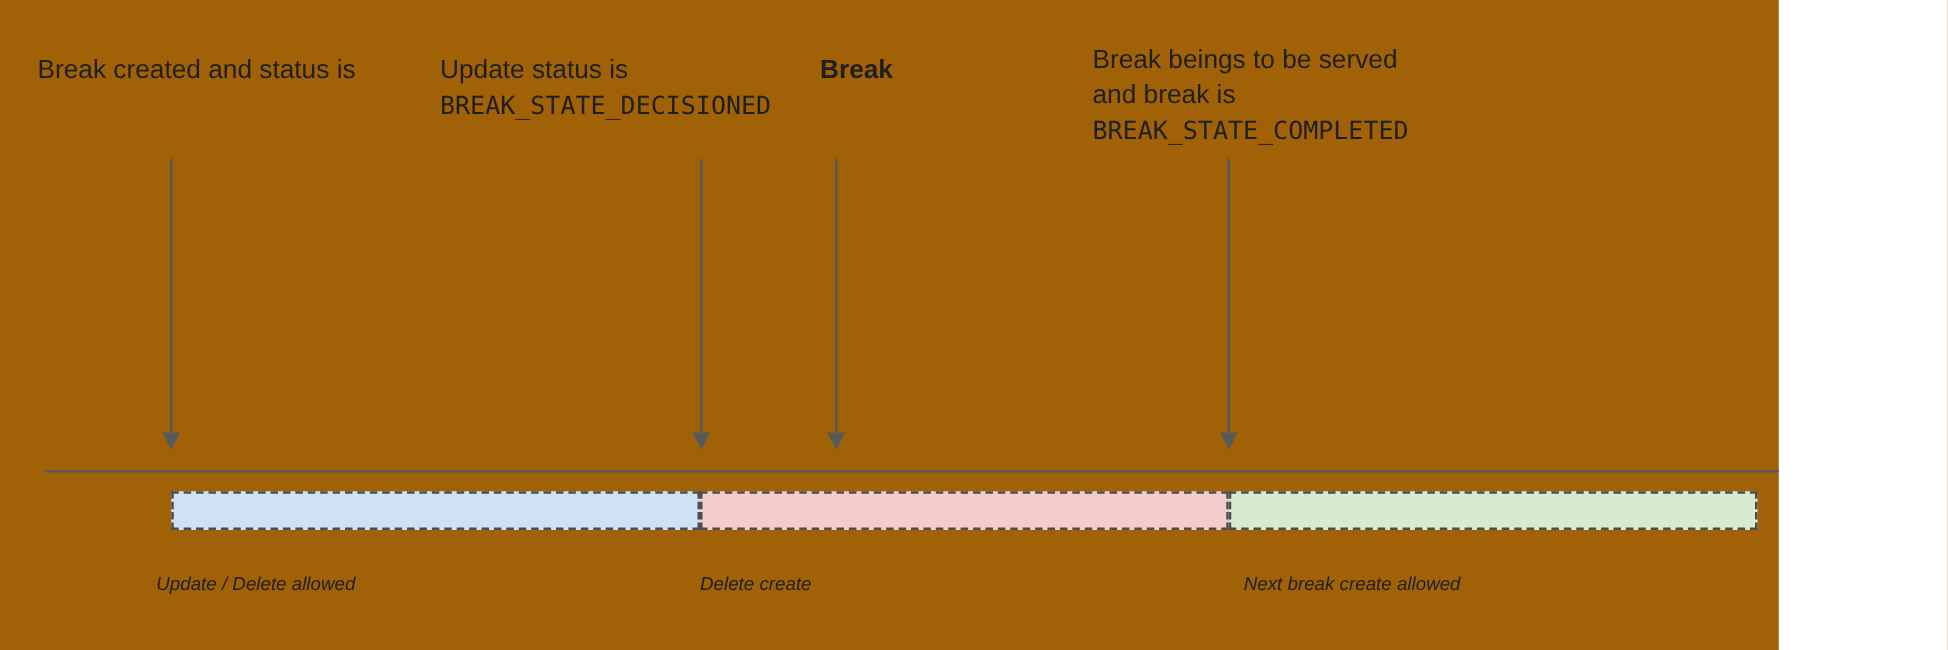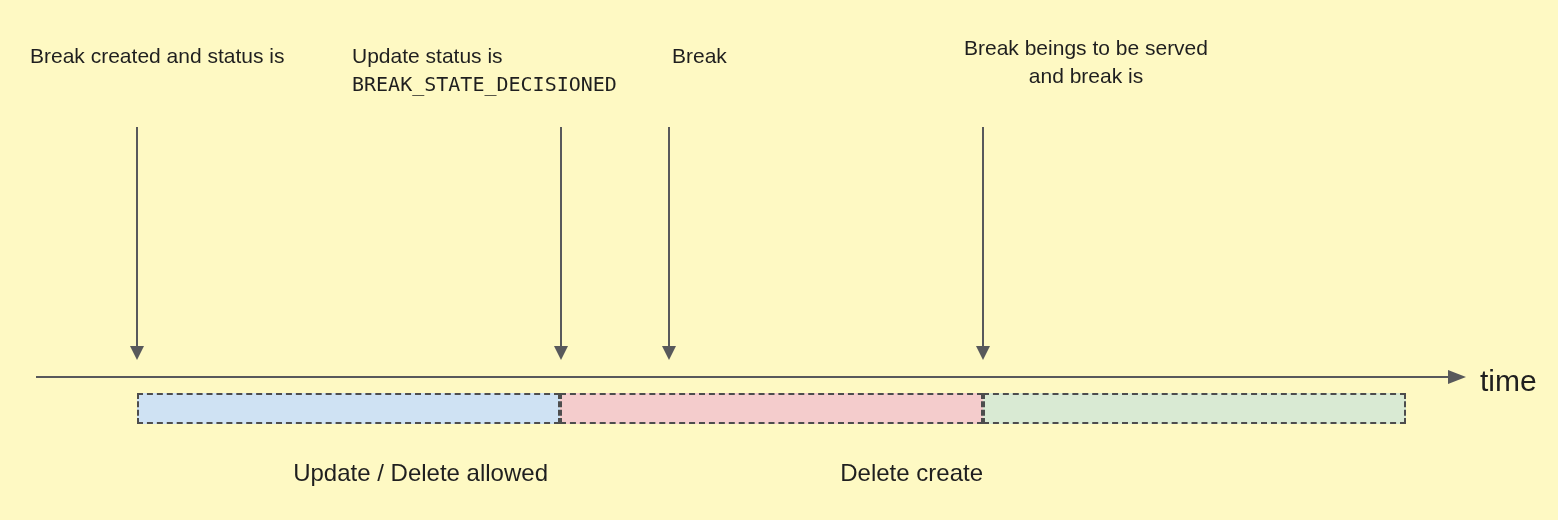--- a/index.html
+++ b/index.html
@@ -1,42 +1,42 @@
 <!DOCTYPE html>
 <html><head>
 <meta charset="utf-8">
 <style>
   * { margin: 0; padding: 0; box-sizing: border-box; }
   html, body { background: #ffffff; }
   body { font-family: "Liberation Sans", sans-serif; color: #1f1f1f; }
 
   .canvas {
     position: relative;
-    width: 1558px;
+    width: 1423px;
     height: 520px;
-    background: #fef9c3;
+    background: #a16207;
     overflow: hidden;
   }
 
   
   .annotation {
     position: absolute;
     font-size: 21px;
     line-height: 28px;
     color: #1f1f1f;
     white-space: nowrap;
   }
   .annotation .mono {
     font-family: "DejaVu Sans Mono", "Liberation Mono", monospace;
     font-size: 20px;
   }
   #ann-1 { left: 30px;  top: 42px; }
   #ann-2 { left: 352px; top: 42px; }
-  #ann-3 { left: 672px; top: 42px; }
-  #ann-4 { left: 964px; top: 34px; text-align: center; }
+  #ann-3 { left: 656px; top: 42px; font-weight: bold; }
+  #ann-4 { left: 874px; top: 34px; }
 
   
   .v-arrow {
     position: absolute;
     top: 127px;
     width: 2px;
     height: 219px; 
     background: #58595b;
   }
   .v-arrow .head {
@@ -89,24 +89,25 @@
   }
   #seg-1 { left: 137px; }
   #seg-2 { left: 560px; }
   #seg-3 { left: 983px; }
 
   
   .segment-label {
     position: absolute;
     top: 459px;
     width: 423px;
-    text-align: right;
-    font-size: 24px;
+    text-align: left;
+    font-size: 15px;
     color: #1f1f1f;
     white-space: nowrap;
+    font-style: italic;
   }
   #seg-label-1 { left: 125px; }
   #seg-label-2 { left: 560px; }
   #seg-label-3 { left: 995px; }
 </style>
 </head>
 <body>
 
 <div class="canvas">
 
@@ -119,20 +120,21 @@
     <div class="mono">BREAK_STATE_DECISIONED</div>
   </div>
 
   <div class="annotation" id="ann-3">
     <div>Break</div>
   </div>
 
   <div class="annotation" id="ann-4">
     <div>Break beings to be served</div>
     <div>and break is</div>
+    <div class="mono">BREAK_STATE_COMPLETED</div>
   </div>
 
   <div class="v-arrow" id="arrow-1">
       <div class="head"></div>
     </div>
   <div class="v-arrow" id="arrow-2">
       <div class="head"></div>
     </div>
   <div class="v-arrow" id="arrow-3">
       <div class="head"></div>
@@ -144,14 +146,15 @@
   <div class="axis-line"></div>
   <div class="axis-head"></div>
   <div class="axis-label">time</div>
 
   <div class="segment" id="seg-1" style="background-color: rgb(207, 226, 243);"></div>
   <div class="segment" id="seg-2" style="background-color: rgb(244, 204, 204);"></div>
   <div class="segment" id="seg-3" style="background-color: rgb(217, 234, 211);"></div>
 
   <div class="segment-label" id="seg-label-1">Update / Delete allowed</div>
   <div class="segment-label" id="seg-label-2">Delete create</div>
+  <div class="segment-label" id="seg-label-3">Next break create allowed</div>
 
 </div>
 
 </body></html>

